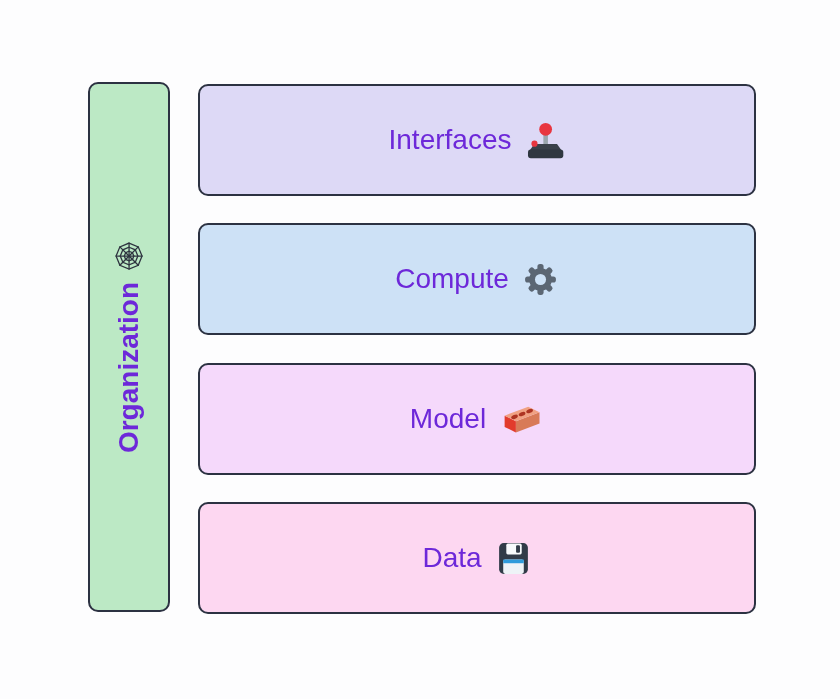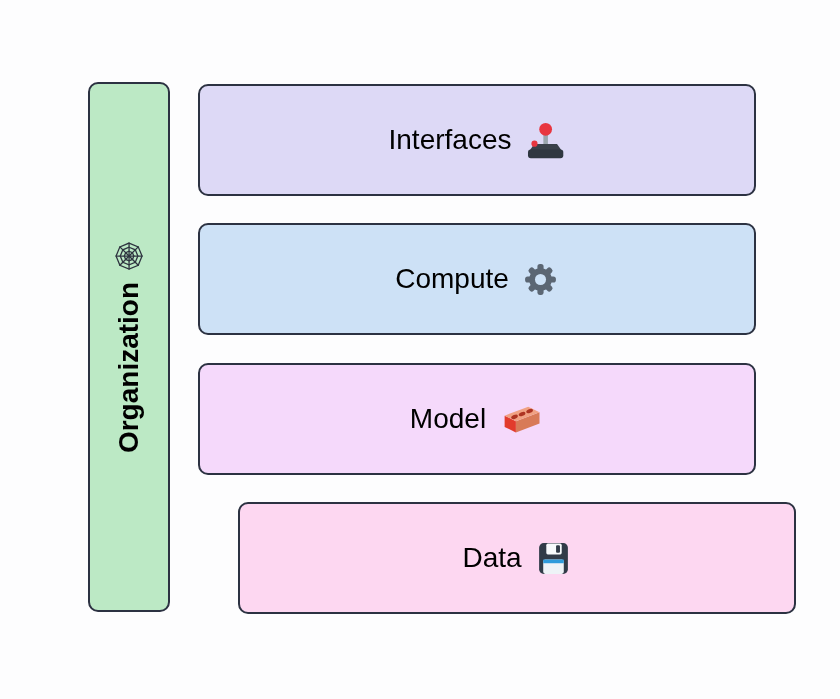--- a/index.html
+++ b/index.html
@@ -4,21 +4,21 @@
 <style>
   html,body{margin:0;padding:0;background:#fdfdfe;}
   .canvas{
     position:relative;width:840px;height:699px;background:#fdfdfe;
     font-family:"Liberation Sans",sans-serif;overflow:hidden;
   }
   .node{
     position:absolute;box-sizing:border-box;
     border:2.5px solid #2c3242;border-radius:10px;
     display:flex;align-items:center;justify-content:center;
-    color:#000000;font-size:28px;
+    color:#6d28d9;font-size:28px;
   }
   .org-node{left:88px;top:82px;width:82px;height:530px;}
   .org-inner{
     transform:rotate(-90deg);white-space:nowrap;
     display:flex;align-items:center;gap:11px;font-weight:bold;
   }
   .layer{left:198px;width:558px;height:112px;gap:13px;}
   #layer-0{top:84px;}
   #layer-1{top:223px;}
   #layer-2{top:363px;}
@@ -89,21 +89,21 @@
           <rect x="15" y="3" width="6" height="30" rx="2.5" transform="rotate(45 18 18)"></rect>
           <rect x="15" y="3" width="6" height="30" rx="2.5" transform="rotate(90 18 18)"></rect>
           <rect x="15" y="3" width="6" height="30" rx="2.5" transform="rotate(135 18 18)"></rect>
           <circle cx="18" cy="18" r="11"></circle>
         </g>
         <circle cx="18" cy="18" r="5.4" fill="#cde1f6"></circle>
       </svg>
     </span>
   </div>
 
-  <div class="node layer" id="layer-3" style="background-color: rgb(253, 215, 241); margin-left: 40px;">
+  <div class="node layer" id="layer-3" style="background-color: rgb(253, 215, 241);">
     <span>Data</span>
     <span class="icon">
       <svg width="37" height="37" viewBox="0 0 36 36">
         <rect x="4" y="3" width="28" height="30" rx="4.5" fill="#313b48"></rect>
         <rect x="11" y="3.5" width="15" height="10.5" rx="1.5" fill="#f7fafc"></rect>
         <rect x="20.5" y="5" width="3.8" height="7.5" rx="1" fill="#313b48"></rect>
         <rect x="8" y="19" width="20" height="14" rx="2" fill="#eef3f7"></rect>
         <rect x="8" y="19" width="20" height="3.6" fill="#2f9bdb"></rect>
       </svg>
     </span>

